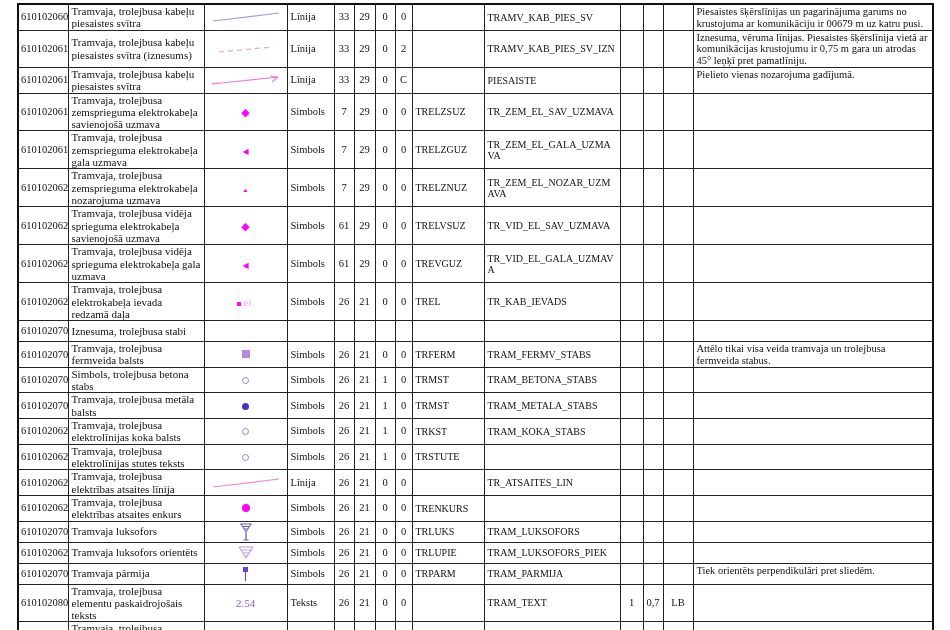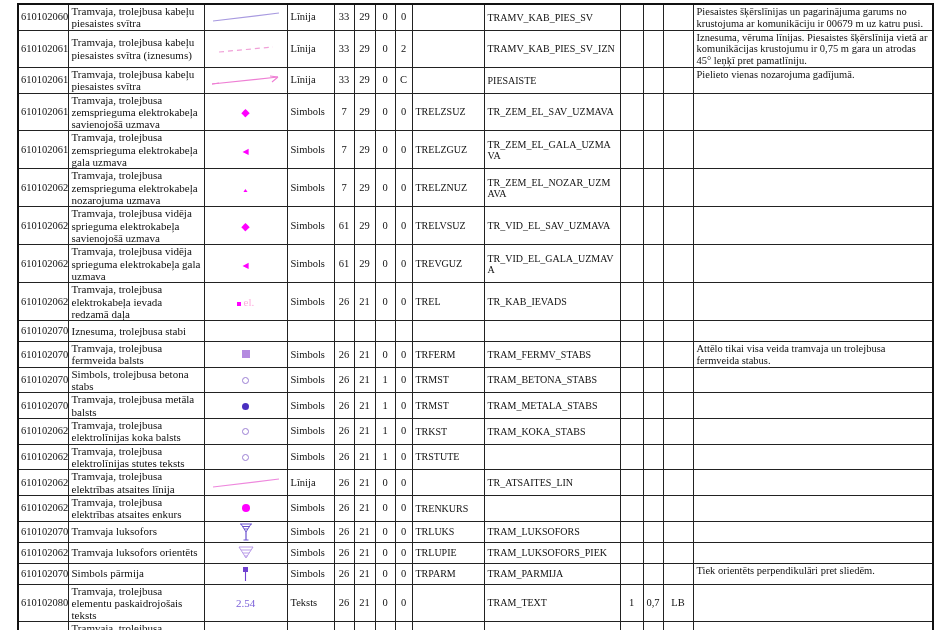--- a/index.html
+++ b/index.html
@@ -372,21 +372,21 @@
       <td class="num-cell">0</td>
       <td class="short-cell">TRLUPIE</td>
       <td class="long-cell">TRAM_LUKSOFORS_PIEK</td>
       <td class="abc-cell"></td>
       <td class="abc-cell"></td>
       <td class="abc-cell"></td>
       <td class="note-cell"></td>
     </tr>
         <tr>
       <td class="code-cell">6101020704</td>
-      <td class="desc-cell">Simbols pārmija</td>
+      <td class="desc-cell">Tramvaja pārmija</td>
       <td class="sym-cell">
             <svg width="10" height="16">
               <rect x="2" y="1" width="5" height="5" fill="#7040d0"></rect>
               <line x1="4.5" y1="6" x2="4.5" y2="15" stroke="#7040d0" stroke-width="1.1"></line>
             </svg>
           </td>
       <td class="type-cell">Simbols</td>
       <td class="num-cell">26</td>
       <td class="num-cell">21</td>
       <td class="num-cell">0</td>

